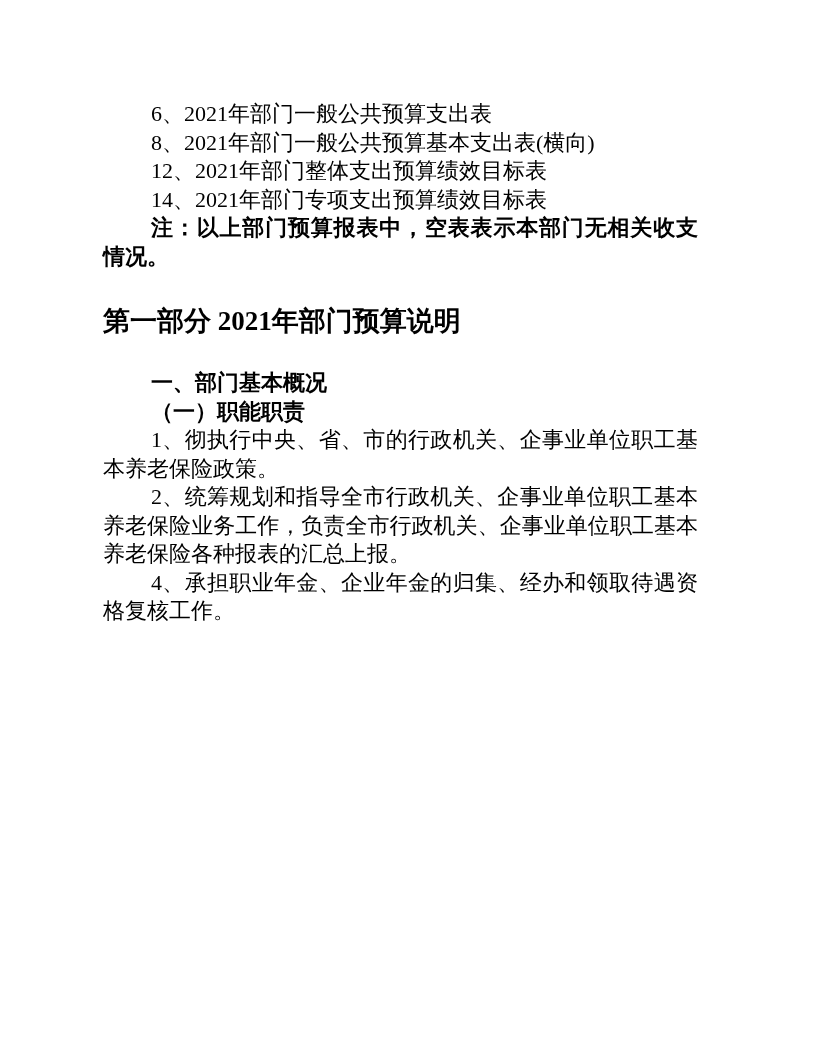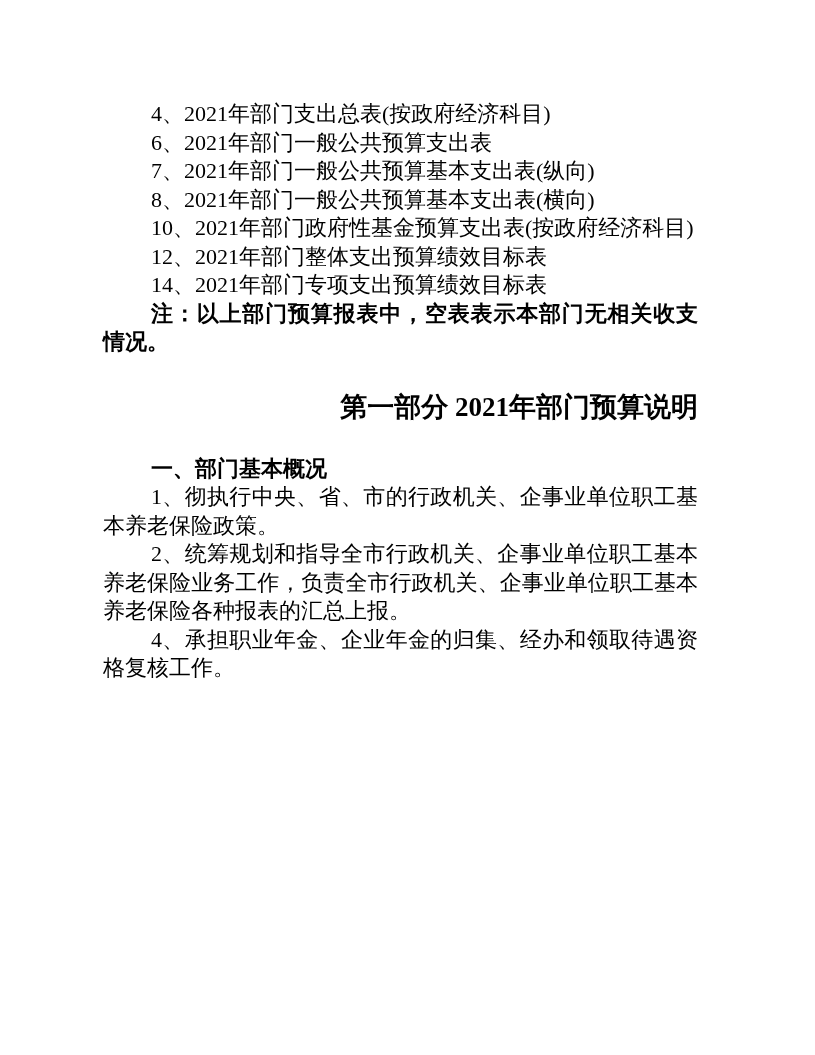--- a/index.html
+++ b/index.html
@@ -27,41 +27,39 @@
     word-break: break-all;
   }
   .bold {
     font-weight: bold;
   }
   .part-heading {
     margin: 30px 0 28px 0;
     font-size: 27px;
     font-weight: bold;
     line-height: 40px;
-    text-align: right;
+    text-align: left;
     text-indent: 0;
     word-break: keep-all;
   }
 </style>
 </head>
 <body>
 
 <div class="page">
 
-  <p class="doc-line">4、2021年部门支出总表(按政府经济科目)</p>
   <p class="doc-line">6、2021年部门一般公共预算支出表</p>
-  <p class="doc-line">7、2021年部门一般公共预算基本支出表(纵向)</p>
   <p class="doc-line">8、2021年部门一般公共预算基本支出表(横向)</p>
-  <p class="doc-line">10、2021年部门政府性基金预算支出表(按政府经济科目)</p>
   <p class="doc-line">12、2021年部门整体支出预算绩效目标表</p>
   <p class="doc-line">14、2021年部门专项支出预算绩效目标表</p>
 
   <p class="doc-line bold">注：以上部门预算报表中，空表表示本部门无相关收支情况。</p>
 
   <h1 class="part-heading">第一部分 2021年部门预算说明</h1>
 
   <p class="doc-line bold">一、部门基本概况</p>
+  <p class="doc-line bold">（一）职能职责</p>
 
   <p class="doc-line">1、彻执行中央、省、市的行政机关、企事业单位职工基本养老保险政策。</p>
   <p class="doc-line">2、统筹规划和指导全市行政机关、企事业单位职工基本养老保险业务工作，负责全市行政机关、企事业单位职工基本养老保险各种报表的汇总上报。</p>
   <p class="doc-line">4、承担职业年金、企业年金的归集、经办和领取待遇资格复核工作。</p>
 
 </div>
 
 </body></html>

